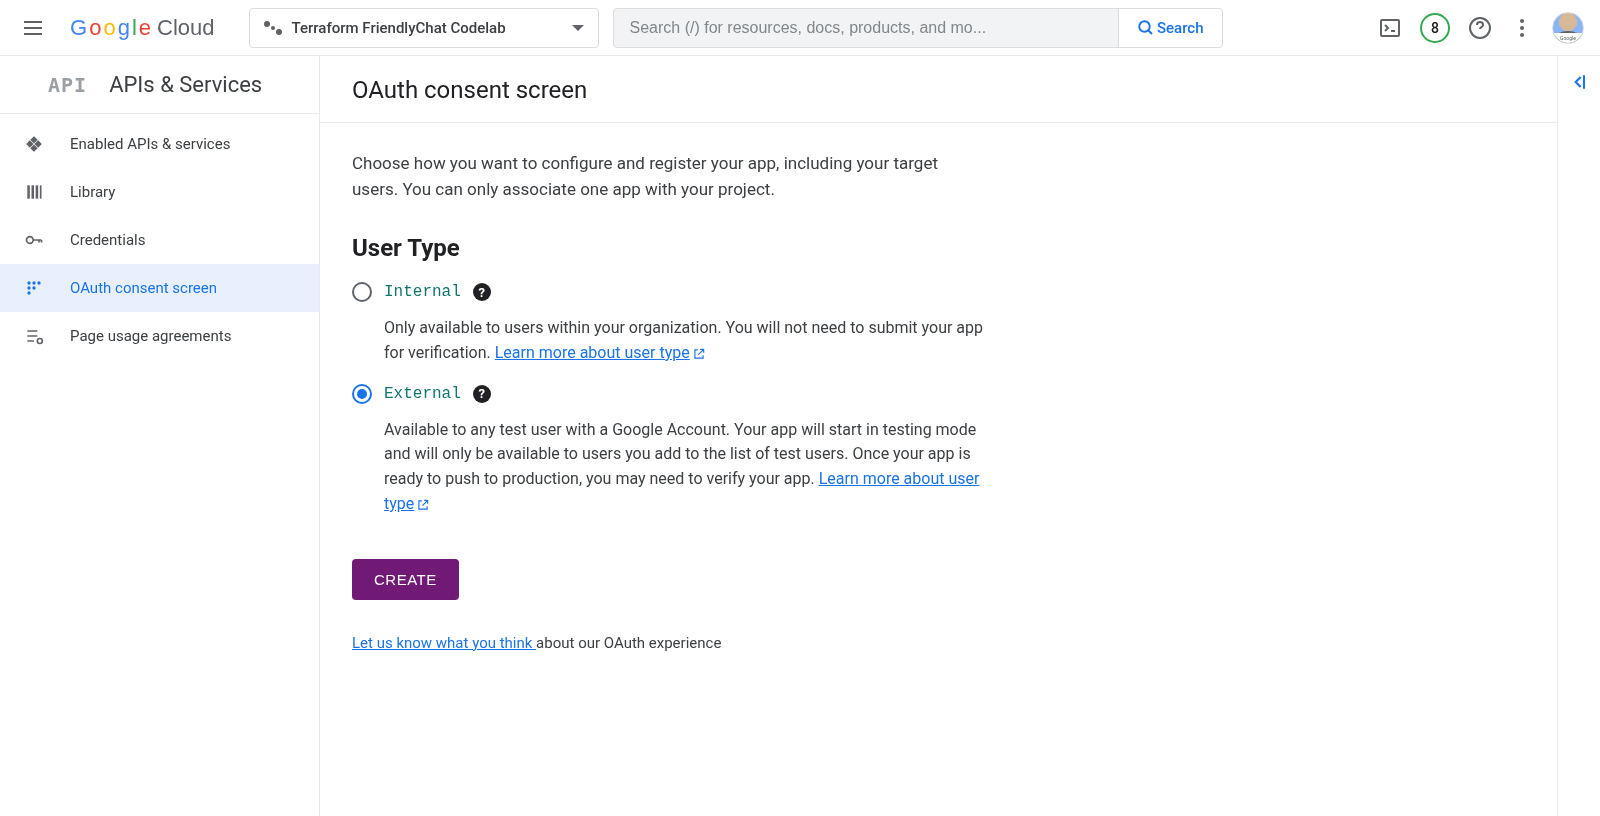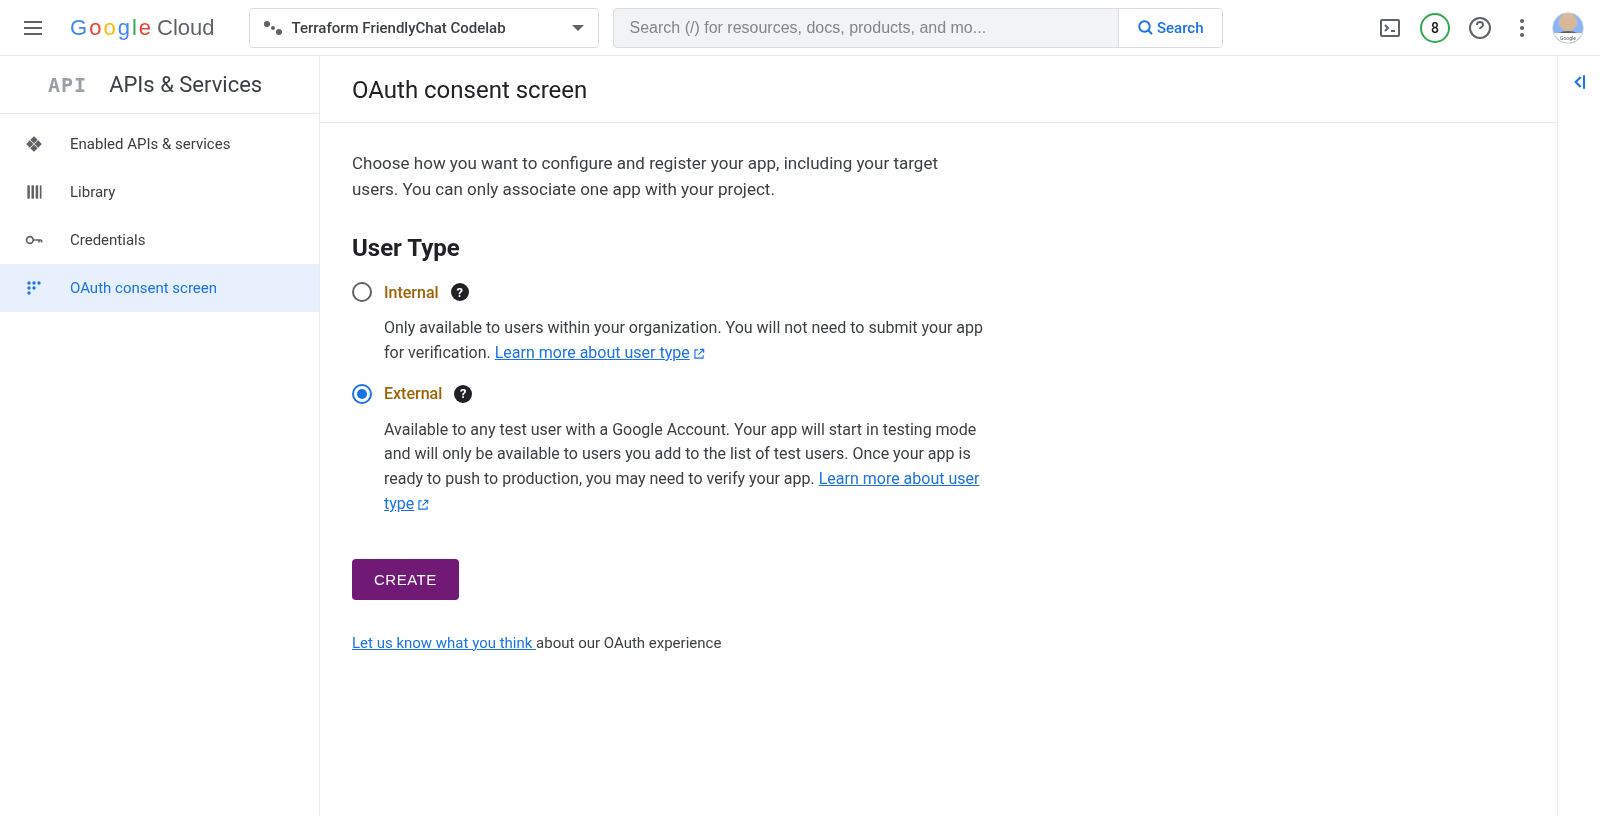--- a/index.html
+++ b/index.html
@@ -49,21 +49,21 @@
 
   .page-header { padding:20px 32px 18px; border-bottom:1px solid #e8eaed; font-size:24px; color:#202124;}
   .page-body { padding:28px 32px; max-width:1000px;}
   .intro { font-size:17px; line-height:1.5; color:#3c4043; max-width:610px;}
   .section-title { font-size:24px; margin-top:32px; margin-bottom:20px; color:#202124;}
   .radio-group { display:flex; flex-direction:column; gap:18px;}
   .radio-row { display:flex; align-items:center; gap:12px;}
   .radio { width:20px; height:20px; border:2px solid #5f6368; border-radius:50%; display:flex; align-items:center; justify-content:center; cursor:pointer;}
   .radio.checked { border-color:#1a73e8;}
   .radio.checked::after { content:''; width:10px; height:10px; background:#1a73e8; border-radius:50%;}
-  .radio-label { font-size:16px; font-weight:500; color:#a16207;}
+  .radio-label { font-size:16px; font-weight:500; color:#0f766e;font-family:Liberation Mono, monospace;}
   .help-icon { width:18px; height:18px; background:#202124; color:#fff; border-radius:50%; display:flex; align-items:center; justify-content:center; font-size:13px; font-weight:700; cursor:pointer;}
   .radio-desc { font-size:16px; line-height:1.55; color:#3c4043; margin-left:32px; max-width:620px;}
   .link { color:#1a73e8; text-decoration:underline; cursor:pointer;}
   .ext-icon { display:inline-block; width:14px; height:14px; vertical-align:middle; margin-left:2px;}
   .create-btn { margin-top:42px; background:#701a75; color:#fff; border:none; padding:12px 22px; font-size:15px; font-weight:500; letter-spacing:0.5px; border-radius:4px; cursor:pointer;}
   .feedback { margin-top:34px; font-size:15px; color:#3c4043;}
   .feedback .link{text-decoration:underline;}
 
   svg { width:100%; height:100%; display:block;}
 </style>
@@ -171,20 +171,29 @@
             <svg viewBox="0 0 24 24" fill="#1a73e8">
               <circle cx="6" cy="6" r="2"></circle>
               <circle cx="12" cy="6" r="2"></circle>
               <circle cx="18" cy="6" r="2"></circle>
               <circle cx="6" cy="12" r="2"></circle>
               <circle cx="12" cy="12" r="2"></circle>
               <circle cx="6" cy="18" r="2"></circle>
             </svg>
           </span>
         <span>OAuth consent screen</span>
+      </div>
+      <div class="sb-item">
+        <span class="sb-icon">
+            <svg viewBox="0 0 24 24" fill="none" stroke="#5f6368" stroke-width="2">
+              <path d="M4 6h12M4 12h12M4 18h8"></path>
+              <circle cx="19" cy="18" r="3"></circle>
+            </svg>
+          </span>
+        <span>Page usage agreements</span>
       </div>
     </div>
   </div>
 
   <div class="content-wrap">
     <div class="content">
       <div class="page-header">OAuth consent screen</div>
       <div class="page-body">
         <p class="intro">Choose how you want to configure and register your app, including your target users. You can only associate one app with your project.</p>
         <h2 class="section-title">User Type</h2>

